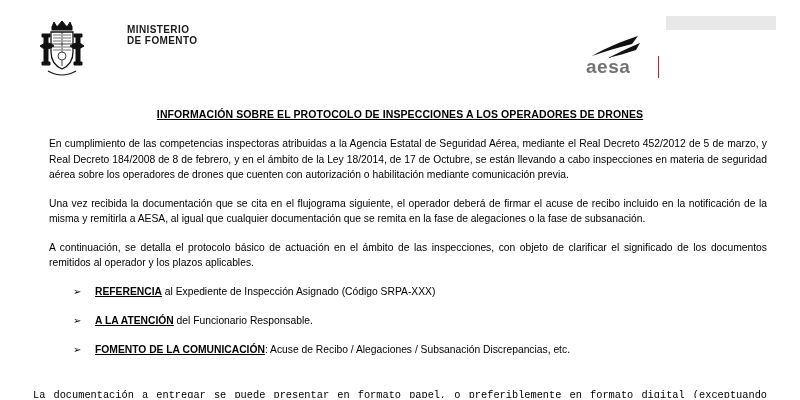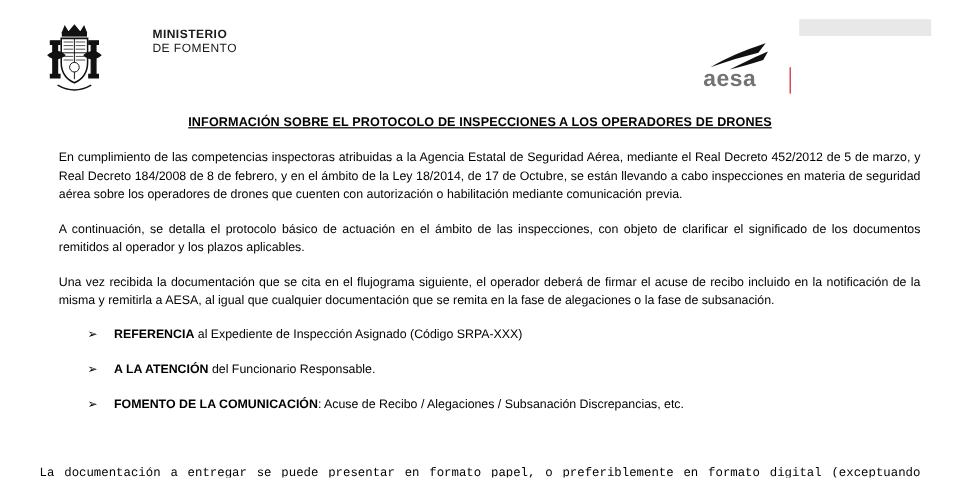--- a/index.html
+++ b/index.html
@@ -39,21 +39,21 @@
     left: 102px;
     top: 24px;
     font-family: "Liberation Sans", sans-serif;
     font-size: 10px;
     line-height: 11px;
     letter-spacing: 0.4px;
     color: #1a1a1a;
     font-weight: 700;
     margin-left: 25px;
   }
-  .ministry-text .l2 { font-weight: 400; }
+  .ministry-text .l2 { font-weight: 700; }
 
   .aesa-block {
     position: absolute;
     right: 24px;
     top: 16px;
     width: 190px;
     height: 62px;
   }
   .aesa-greybar {
     position: absolute;
@@ -107,21 +107,21 @@
     top: 92px;
     width: 734px;
   }
   .doc-title {
     text-align: center;
     font-family: "Liberation Sans", sans-serif;
     font-size: 10.5px;
     font-weight: 700;
     text-decoration: underline;
     letter-spacing: 0.1px;
-    margin: 4px 0 16px 0;
+    margin: 16px 0 16px 0;
     color: #000;
   }
   p.para {
     font-family: "Liberation Sans", sans-serif;
     font-size: 10.3px;
     line-height: 15.5px;
     text-align: justify;
     margin: 0 0 13px 16px;
     color: #000;
   }
@@ -139,20 +139,21 @@
     position: relative;
     color: #000;
   }
   .bullets li .arrow {
     position: absolute;
     left: 40px;
     top: 0;
     font-size: 10px;
   }
   .bullets li .lead {
+    text-decoration: underline;
     font-weight: 700;
   }
   .cut-line {
     font-family: Liberation Mono, monospace;
     font-size: 10.3px;
     line-height: 15.5px;
     text-align: justify;
     margin: 0;
     color: #000;
     position: absolute;
@@ -226,22 +227,22 @@
 
       <div class="aesa-word">aesa</div>
       <div class="aesa-divider"></div>
     </div>
   </div>
 
   <div class="content">
     <div class="doc-title">INFORMACIÓN SOBRE EL PROTOCOLO DE INSPECCIONES A LOS OPERADORES DE DRONES</div>
 
     <p class="para">En cumplimiento de las competencias inspectoras atribuidas a la Agencia Estatal de Seguridad Aérea, mediante el Real Decreto 452/2012 de 5 de marzo, y Real Decreto 184/2008 de 8 de febrero, y en el ámbito de la Ley 18/2014, de 17 de Octubre, se están llevando a cabo inspecciones en materia de seguridad aérea sobre los operadores de drones que cuenten con autorización o habilitación mediante comunicación previa.</p>
+    <p class="para">Una vez recibida la documentación que se cita en el flujograma siguiente, el operador deberá de firmar el acuse de recibo incluido en la notificación de la misma y remitirla a AESA, al igual que cualquier documentación que se remita en la fase de alegaciones o la fase de subsanación.</p>
     <p class="para">A continuación, se detalla el protocolo básico de actuación en el ámbito de las inspecciones, con objeto de clarificar el significado de los documentos remitidos al operador y los plazos aplicables.</p>
-    <p class="para">Una vez recibida la documentación que se cita en el flujograma siguiente, el operador deberá de firmar el acuse de recibo incluido en la notificación de la misma y remitirla a AESA, al igual que cualquier documentación que se remita en la fase de alegaciones o la fase de subsanación.</p>
 
     <ul class="bullets">
       <li>
         <span class="arrow">➢</span>
         <span class="lead">REFERENCIA</span><span> al Expediente de Inspección Asignado (Código SRPA-XXX)</span>
       </li>
       <li>
         <span class="arrow">➢</span>
         <span class="lead">A LA ATENCIÓN</span><span> del Funcionario Responsable.</span>
       </li>

